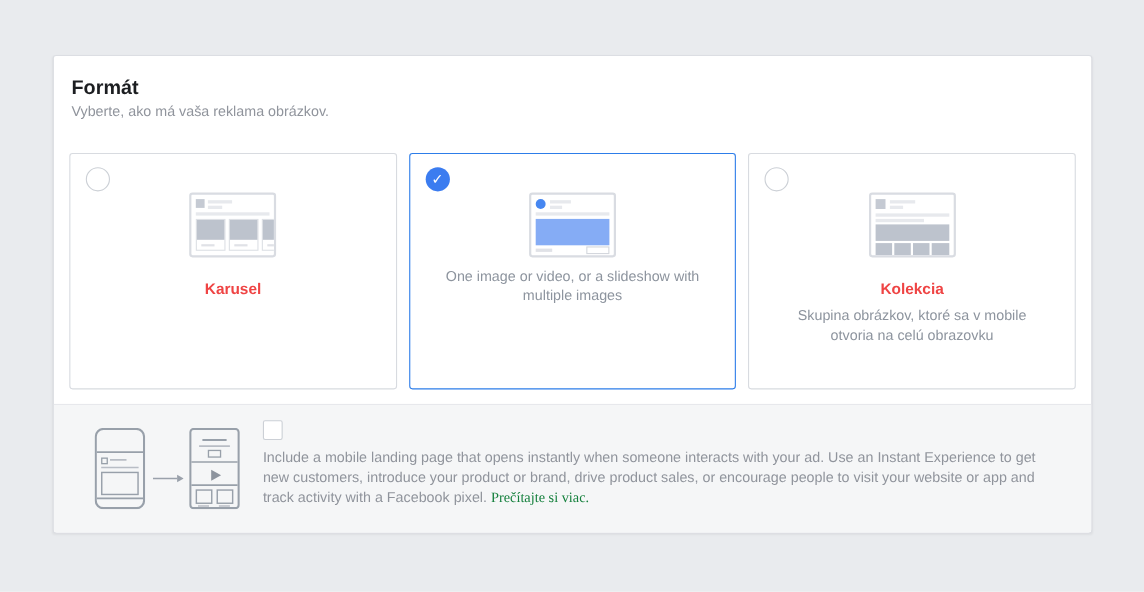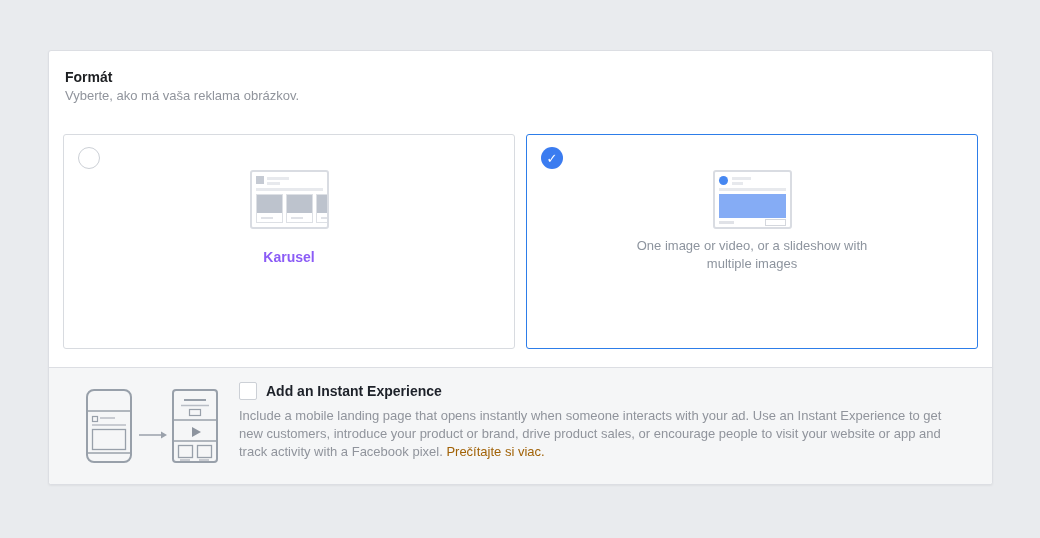--- a/index.html
+++ b/index.html
@@ -12,21 +12,21 @@
   }
   .panel {
     position:absolute; left:48px; top:50px;
     width:945px; height:435px;
     background:#ffffff;
     border:1px solid #dcdee3;
     border-radius:3px;
     box-shadow:0 1px 2px rgba(0,0,0,.05);
   }
   .panel-header { padding:18px 16px 0; }
-  .panel-title { font-size:14px; font-weight:bold; color:#1c1e21; }
+  .panel-title { font-size:18px; font-weight:bold; color:#1c1e21; }
   .panel-subtitle { font-size:13px; color:#90949c; margin-top:3px; }
 
   .cards { display:flex; gap:11px; margin:31px 14px 0; }
   .card {
     flex:1; height:215px; position:relative;
     background:#fff; border:1px solid #d8dbe0; border-radius:3px;
     text-align:center; cursor:pointer;
   }
   .card.selected { border:1px solid #2d7de9; }
 
@@ -54,21 +54,21 @@
   
   .car-sub { width:27px; height:29px; top:22px; border:1px solid #dde0e5; background:#fff; }
   .car-sub .img { position:absolute; left:0; top:0; width:100%; height:18px; background:#bdc3cd; }
   .car-sub .fln { position:absolute; left:4px; top:22px; width:12px; height:2px; background:#e0e2e7; }
 
   
   .av-circle { width:9px; height:9px; border-radius:50%; background:#4687f1; left:4px; top:4px; }
   .img-blue { left:4px; top:22px; width:67px; height:24px; background:#85acf5; }
   .btn-outline { left:50px; top:47px; width:21px; height:7px; border:1px solid #d4d7dd; background:#fff; }
 
-  .card-title { margin-top:20px; font-size:14px; font-weight:bold; color:#8b5cf6; }
+  .card-title { margin-top:20px; font-size:14px; font-weight:bold; color:#ef4444; }
   .card-desc {
     margin:8px auto 0; font-size:13px; line-height:18px;
     color:#8d949e; padding:0 12px; max-width:270px;
   }
 
   .instant {
     position:absolute; left:0; right:0; bottom:0; height:117px;
     background:#f5f6f7; border-top:1px solid #dcdee3;
     border-radius:0 0 3px 3px;
     display:flex; padding:14px 16px 0;
@@ -84,21 +84,21 @@
   .checkbox-row { display:flex; align-items:center; }
   .checkbox {
     width:18px; height:18px; background:#fff;
     border:1px solid #ccd0d6; border-radius:2px; flex-shrink:0;
   }
   .checkbox-label { margin-left:9px; font-size:14px; font-weight:bold; color:#1d2129; }
   .instant-desc {
     margin-top:7px; font-size:13px; line-height:18px;
     color:#90949c; max-width:724px;
   }
-  .instant-desc a { color:#a16207; text-decoration:none; cursor:pointer; }
+  .instant-desc a { color:#15803d; text-decoration:none; cursor:pointer;font-family:Liberation Serif, serif; }
 </style>
 </head>
 <body>
 
 <div class="panel">
 
   <div class="panel-header">
     <div class="panel-title">Formát</div>
     <div class="panel-subtitle">Vyberte, ako má vaša reklama obrázkov.</div>
   </div>
@@ -137,20 +137,37 @@
         <div class="ln" style="left:17px;top:5px;width:19px;"></div>
         <div class="ln" style="left:17px;top:10px;width:11px;"></div>
         <div class="ln" style="left:4px;top:16px;width:67px;"></div>
         <div class="img-blue"></div>
         <div class="ln" style="left:4px;top:49px;width:15px;background:#e0e2e7;"></div>
         <div class="btn-outline"></div>
       </div>
       <div class="card-desc">One image or video, or a slideshow with multiple images</div>
     </div>
 
+    <div class="card">
+      <div class="radio"></div>
+      <div class="ad-icon">
+        <div class="av-sq" style="left:4px;top:4px;width:9px;height:9px;"></div>
+        <div class="ln" style="left:17px;top:5px;width:23px;"></div>
+        <div class="ln" style="left:17px;top:10px;width:12px;"></div>
+        <div class="ln" style="left:4px;top:17px;width:67px;"></div>
+        <div class="ln" style="left:4px;top:22px;width:44px;"></div>
+        <div class="blk" style="left:4px;top:27px;width:67px;height:15px;"></div>
+        <div class="blk" style="left:4px;top:44px;width:15px;height:11px;"></div>
+        <div class="blk" style="left:21px;top:44px;width:15px;height:11px;"></div>
+        <div class="blk" style="left:38px;top:44px;width:15px;height:11px;"></div>
+        <div class="blk" style="left:55px;top:44px;width:16px;height:11px;"></div>
+      </div>
+      <div class="card-title">Kolekcia</div>
+      <div class="card-desc">Skupina obrázkov, ktoré sa v mobile otvoria na celú obrazovku</div>
+    </div>
 
   </div>
 
   <div class="instant">
     <div class="instant-icons">
       <svg class="phone-svg" width="46" height="74" viewBox="0 0 46 74">
         <rect x="1" y="1" width="44" height="72" rx="7" fill="none" stroke="#98a0aa" stroke-width="2"></rect>
         <line x1="2" y1="22" x2="44" y2="22" stroke="#98a0aa" stroke-width="1.5"></line>
         <rect x="6.5" y="27.5" width="5" height="5" fill="none" stroke="#98a0aa" stroke-width="1.2"></rect>
         <line x1="14" y1="29" x2="29" y2="29" stroke="#b8bdc5" stroke-width="1.5"></line>
@@ -173,21 +190,20 @@
         <rect x="6.5" y="56.5" width="14" height="12" fill="none" stroke="#98a0aa" stroke-width="1.3"></rect>
         <rect x="25.5" y="56.5" width="14" height="12" fill="none" stroke="#98a0aa" stroke-width="1.3"></rect>
         <line x1="8" y1="71" x2="18" y2="71" stroke="#b8bdc5" stroke-width="1.5"></line>
         <line x1="27" y1="71" x2="37" y2="71" stroke="#b8bdc5" stroke-width="1.5"></line>
       </svg>
     </div>
 
     <div class="instant-content">
       <div class="checkbox-row">
         <div class="checkbox"></div>
-        <div class="checkbox-label">Add an Instant Experience</div>
       </div>
       <div class="instant-desc">
         <span>Include a mobile landing page that opens instantly when someone interacts with your ad. Use an Instant Experience to get new customers, introduce your product or brand, drive product sales, or encourage people to visit your website or app and track activity with a Facebook pixel.</span>
         <a>Prečítajte si viac.</a>
       </div>
     </div>
   </div>
 
 </div>
 

